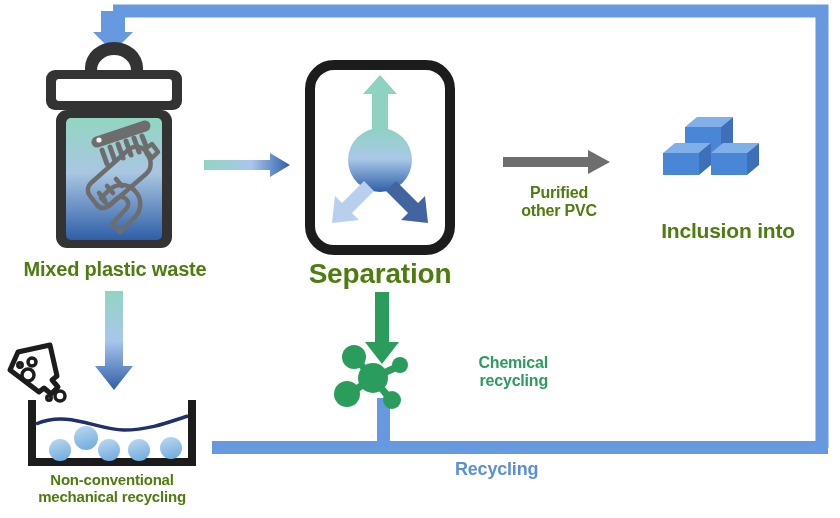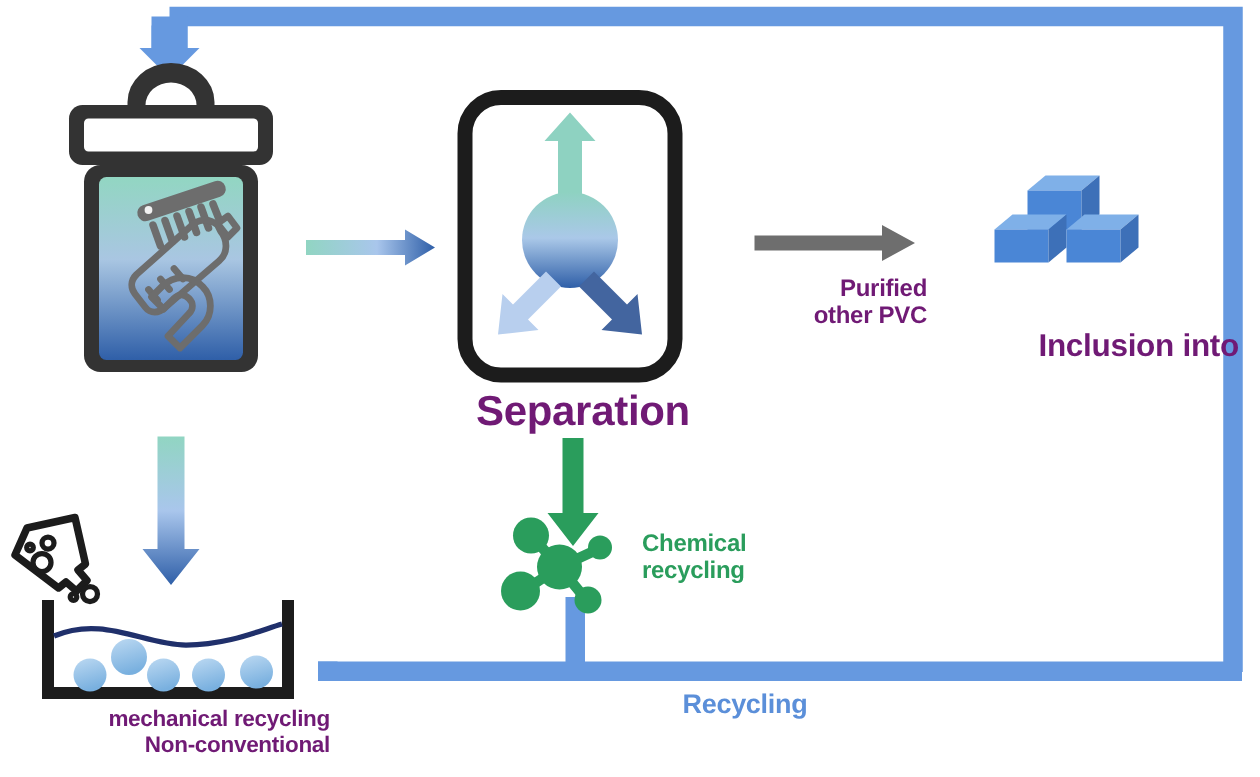--- a/index.html
+++ b/index.html
@@ -1,19 +1,19 @@
 <!DOCTYPE html>
 <html><head>
 <meta charset="utf-8">
 <style>
   html,body{margin:0;padding:0;background:#ffffff;}
   body{width:840px;height:518px;font-family:"Liberation Sans",sans-serif;overflow:hidden;}
   #stage{position:relative;width:840px;height:518px;background:#fff;}
   .abs{position:absolute;}
-  .lbl{font-weight:bold;color:#701a75;text-align:right;line-height:1.12;letter-spacing:-0.2px;}
+  .lbl{font-weight:bold;color:#4d7c0f;text-align:center;line-height:1.12;letter-spacing:-0.2px;}
   .t-mixed{font-size:20px;}
   .t-sep{font-size:28px;}
   .t-incl{font-size:21px;}
   .t-pvc{font-size:16px;}
   .t-noncon{font-size:15px;}
   .t-chem{font-size:16px;color:#2a9d5c;text-align:left;}
   .t-recy{font-size:18px;color:#5b8fd9;text-align:left;}
   svg{display:block;overflow:visible;}
 </style>
 </head>
@@ -74,20 +74,21 @@
         <path d="M117,110 C111,105 104,106 99,111 L63,143 C59,147 59,152 62,156 L69,165 C72,169 78,169 82,165 L118,134 C124,129 124,120 119,114 Z"></path>
         <path d="M79,146 L85,153 M88,139 L94,146 M71,153 L77,160"></path>
       </g>
 
       <g fill="none" stroke="#6d6d6d" stroke-width="4.5" stroke-linejoin="round" stroke-linecap="round">
         <path d="M74,155 L78,150 L86,158 L82,163 Z" opacity="0"></path>
         <path d="M73,158 L80,151 C88,143 100,143 107,151 C114,158 114,170 107,177 L92,192 L84,184 L98,169 C101,166 101,162 98,159 C95,156 91,156 88,159 L81,166 Z"></path>
       </g>
     </svg>
   </div>
+  <div class="abs lbl t-mixed" style="left:4px;top:258px;width:222px;">Mixed plastic waste</div>
 
   <div class="abs" style="left:200px;top:150px;width:96px;height:30px;">
     <svg width="96" height="30" viewBox="0 0 96 30">
       <defs>
         <linearGradient id="hArrow" x1="0" y1="0" x2="1" y2="0">
           <stop offset="0%" stop-color="#91d5c2"></stop>
           <stop offset="55%" stop-color="#a9c6ec"></stop>
           <stop offset="100%" stop-color="#2f5fa8"></stop>
         </linearGradient>
       </defs>
@@ -182,21 +183,21 @@
       </g>
       <g fill="#2a9d5c">
         <circle cx="48" cy="38" r="15"></circle>
         <circle cx="29" cy="17" r="12"></circle>
         <circle cx="22" cy="54" r="13"></circle>
         <circle cx="75" cy="25" r="8"></circle>
         <circle cx="67" cy="60" r="9"></circle>
       </g>
     </svg>
   </div>
-  <div class="abs lbl t-chem" style="left:428px;top:354px;width:120px;">
+  <div class="abs lbl t-chem" style="left:428px;top:354px;width:120px;text-align:right;">
     <div>Chemical</div>
     <div>recycling</div>
   </div>
 
   <div class="abs" style="left:2px;top:340px;width:78px;height:70px;">
     <svg width="78" height="70" viewBox="0 0 78 70">
       <g fill="none" stroke="#1c1c1c" stroke-width="5" stroke-linejoin="round" stroke-linecap="round">
         <path d="M16,12 L48,5 L55,36 L50,40 L56,47 L49,54 L42,48 L37,52 L8,30 Z"></path>
       </g>
       <g fill="none" stroke="#1c1c1c" stroke-width="3.5">
@@ -223,19 +224,19 @@
       <path d="M12,22 C45,8 72,28 100,28 C128,28 150,18 164,14" fill="none" stroke="#20306b" stroke-width="3.5"></path>
 
       <circle cx="36" cy="48" r="11" fill="url(#ballGrad)"></circle>
       <circle cx="62" cy="36" r="12" fill="url(#ballGrad)"></circle>
       <circle cx="85" cy="48" r="11" fill="url(#ballGrad)"></circle>
       <circle cx="115" cy="48" r="11" fill="url(#ballGrad)"></circle>
       <circle cx="147" cy="46" r="11" fill="url(#ballGrad)"></circle>
     </svg>
   </div>
   <div class="abs lbl t-noncon" style="left:4px;top:472px;width:216px;">
+    <div>Non-conventional</div>
     <div>mechanical recycling</div>
-    <div>Non-conventional</div>
   </div>
 
   <div class="abs lbl t-recy" style="left:455px;top:459px;width:160px;">Recycling</div>
 
 </div>
 
 </body></html>

